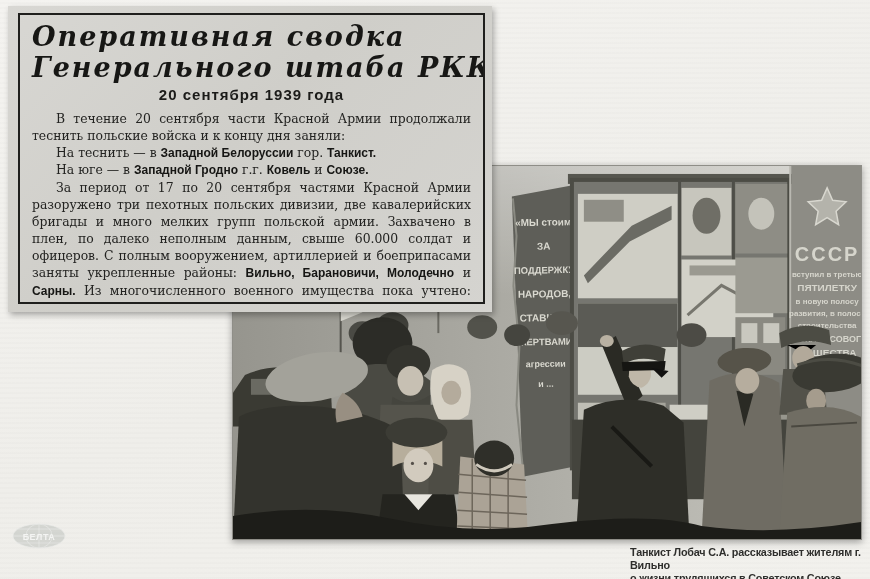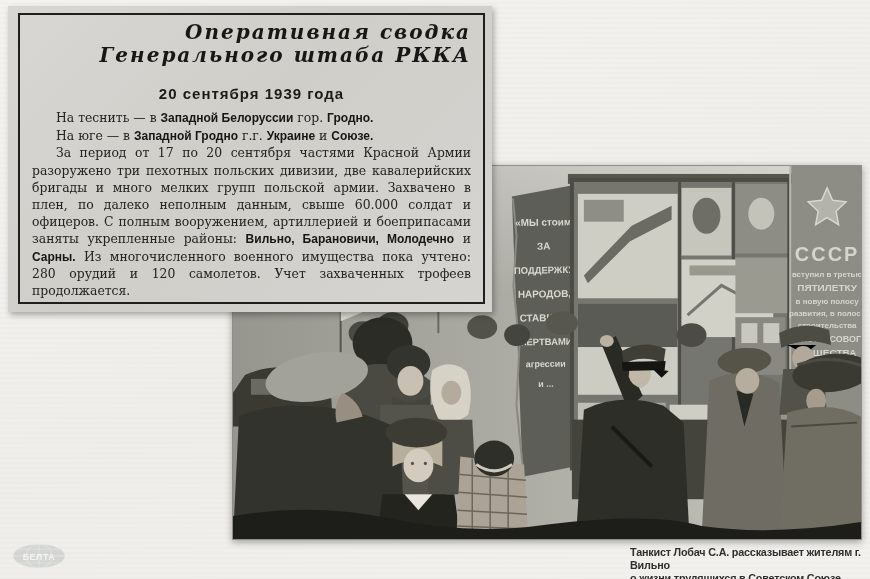--- a/index.html
+++ b/index.html
@@ -32,28 +32,28 @@
     overflow:hidden;
   }
   .clip-frame{
     position:absolute;left:10px;top:7px;right:7px;bottom:8px;
     border:2px solid #1f1f1d;
     padding:4px 12px 0 12px;
     overflow:hidden;
   }
   .clip-title{
     margin:2px 0 0 0;
-    text-align:right;
+    text-align:left;
     font-family:"DejaVu Serif",serif;font-style:italic;font-weight:bold;
-    font-size:20px;line-height:1.16;letter-spacing:2px;
+    font-size:27px;line-height:1.16;letter-spacing:2px;
     color:#171715;
     white-space:nowrap;
   }
   .clip-date{
-    margin-top:18px;text-align:center;
+    margin-top:2px;text-align:center;
     font-family:"Liberation Sans",sans-serif;font-weight:bold;
     font-size:15px;letter-spacing:1px;color:#1b1b19;
   }
   .clip-body{
     margin-top:7px;
     font-family:"DejaVu Serif",serif;
     font-size:12.4px;line-height:1.38;color:#232321;
     text-align:justify;
   }
   .clip-body p{margin:0;text-indent:24px;}
@@ -64,21 +64,21 @@
 
   
   .caption{
     position:absolute;left:630px;top:546px;width:236px;
     font-family:"Liberation Sans",sans-serif;
     font-size:10.8px;line-height:1.22;letter-spacing:-0.2px;
     color:#2e2e2c;font-weight:bold;
   }
 
   
-  .watermark{position:absolute;left:11px;top:542px;width:58px;height:30px;opacity:.75;}
+  .watermark{position:absolute;left:11px;top:522px;width:58px;height:30px;opacity:.75;}
 </style>
 </head>
 <body>
 
 <div class="canvas">
 
   <div class="photo">
     <svg viewBox="0 0 630 375" preserveAspectRatio="none">
       <defs>
         <linearGradient id="sky" x1="0" y1="0" x2="1" y2="0">
@@ -273,22 +273,23 @@
   </div>
 
   <div class="clipping">
     <div class="clip-frame">
       <h1 class="clip-title">
         <span>Оперативная сводка</span><br>
         <span>Генерального штаба РККА</span>
       </h1>
       <div class="clip-date">20 сентября 1939 года</div>
       <div class="clip-body">
-        <p><span>На теснить — в </span><span class="b">Западной Белоруссии</span><span> гор. </span><span class="b">Гродно.</span></p>
-        <p><span>На юге — в </span><span class="b">Западной Гродно</span><span> г.г. </span><span class="b">Украине</span><span> и </span><span class="b">Союзе.</span></p>
+        <p><span>В течение 20 сентября части Красной Армии продолжали теснить польские войска и к концу дня заняли:</span></p>
+        <p><span>На теснить — в </span><span class="b">Западной Белоруссии</span><span> гор. </span><span class="b">Танкист.</span></p>
+        <p><span>На юге — в </span><span class="b">Западной Гродно</span><span> г.г. </span><span class="b">Ковель</span><span> и </span><span class="b">Союзе.</span></p>
         <p><span>За период от 17 по 20 сентября частями Красной Армии разоружено три пехотных польских дивизии, две кавалерийских бригады и много мелких групп польской армии. Захвачено в плен, по далеко неполным данным, свыше 60.000 солдат и офицеров. С полным вооружением, артиллерией и боеприпасами заняты укрепленные районы: </span><span class="b">Вильно, Барановичи, Молодечно</span><span> и </span><span class="b">Сарны.</span><span> Из многочисленного военного имущества пока учтено: 280 орудий и 120 самолетов. Учет захваченных трофеев продолжается.</span></p>
       </div>
     </div>
   </div>
 
   <div class="caption">
     <span>Танкист Лобач С.А. рассказывает жителям г. Вильно</span><br>
     <span>о жизни трудящихся в Советском Союзе. 1939 год</span>
   </div>
 

